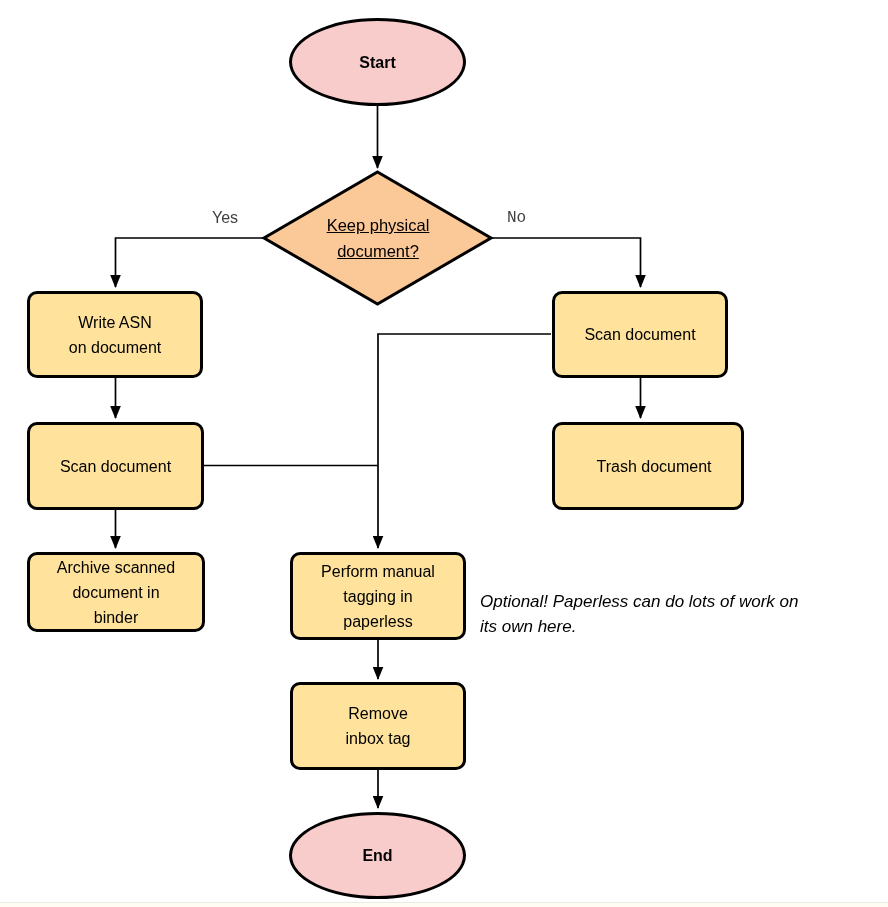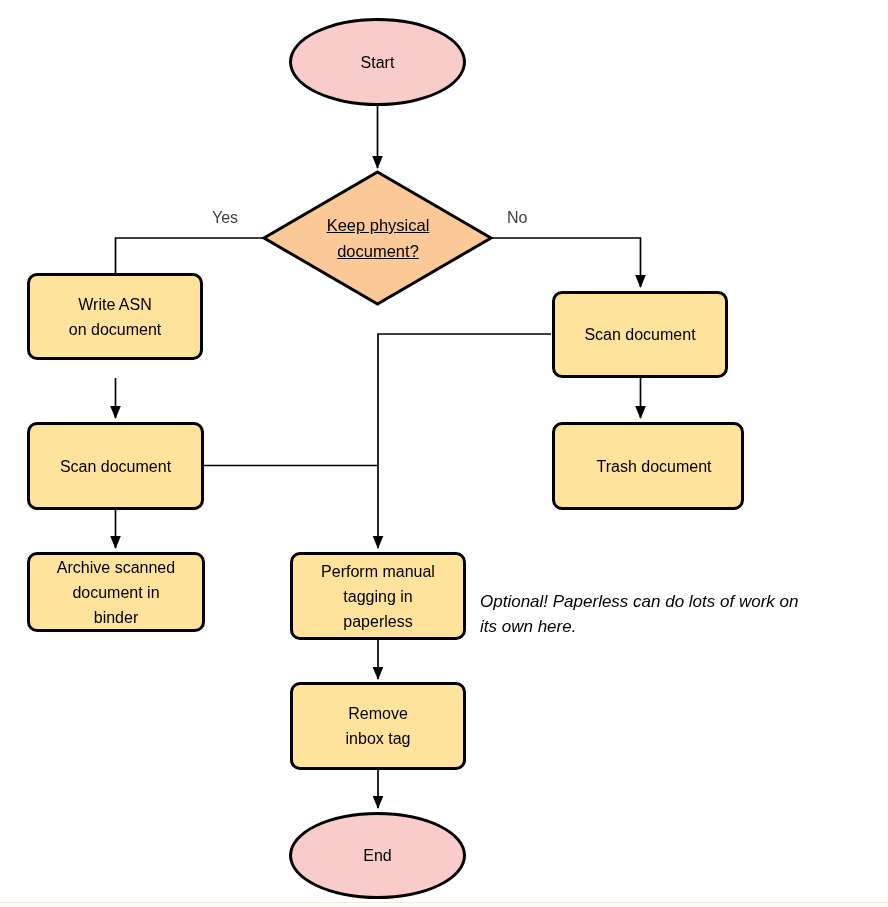--- a/index.html
+++ b/index.html
@@ -36,20 +36,21 @@
   }
   .process {
     background: #FFE29B;
     border: 3px solid #000000;
     border-radius: 10px;
   }
   .terminal {
     background: #F8CCCB;
     border: 3px solid #000000;
     border-radius: 50%;
+    font-weight: bold;
   }
   .diamond-label {
     position: absolute;
     left: 278px;
     top: 204px;
     width: 200px;
     height: 68px;
     display: flex;
     align-items: center;
     justify-content: center;
@@ -113,21 +114,21 @@
     <polygon points="377.5,172 491,238 377.5,304 264,238" fill="#FBC998" stroke="#000000" stroke-width="3"></polygon>
   </svg>
 
   <div class="node terminal" style="left:289px; top:18px; width:177px; height:88px;">
     <span>Start</span>
   </div>
 
   <div class="diamond-label">Keep physical
 document?</div>
 
-  <div class="node process" style="left:27px; top:273px; width:176px; height:87px;">
+  <div class="node process" style="left:27px; top:291px; width:176px; height:87px;">
     <span>Write ASN
 on document</span>
   </div>
 
   <div class="node process" style="left:27px; top:422px; width:177px; height:88px;">
     <span>Scan document</span>
   </div>
 
   <div class="node process" style="left:27px; top:552px; width:178px; height:80px;">
     <span>Archive scanned
@@ -152,20 +153,20 @@
   <div class="node process" style="left:290px; top:682px; width:176px; height:88px;">
     <span>Remove
 inbox tag</span>
   </div>
 
   <div class="node terminal" style="left:289px; top:812px; width:177px; height:87px;">
     <span>End</span>
   </div>
 
   <div class="edge-label" style="left:212px; top:209px;">Yes</div>
-  <div class="edge-label" style="left:507px; top:209px;">No</div>
+  <div class="edge-label" style="left:507px; top:209px;font-family:Liberation Mono, monospace;">No</div>
 
   <div class="annotation">Optional! Paperless can do lots of work on
 its own here.</div>
 
   <div class="bottom-strip"></div>
 
 </div>
 
 </body></html>

